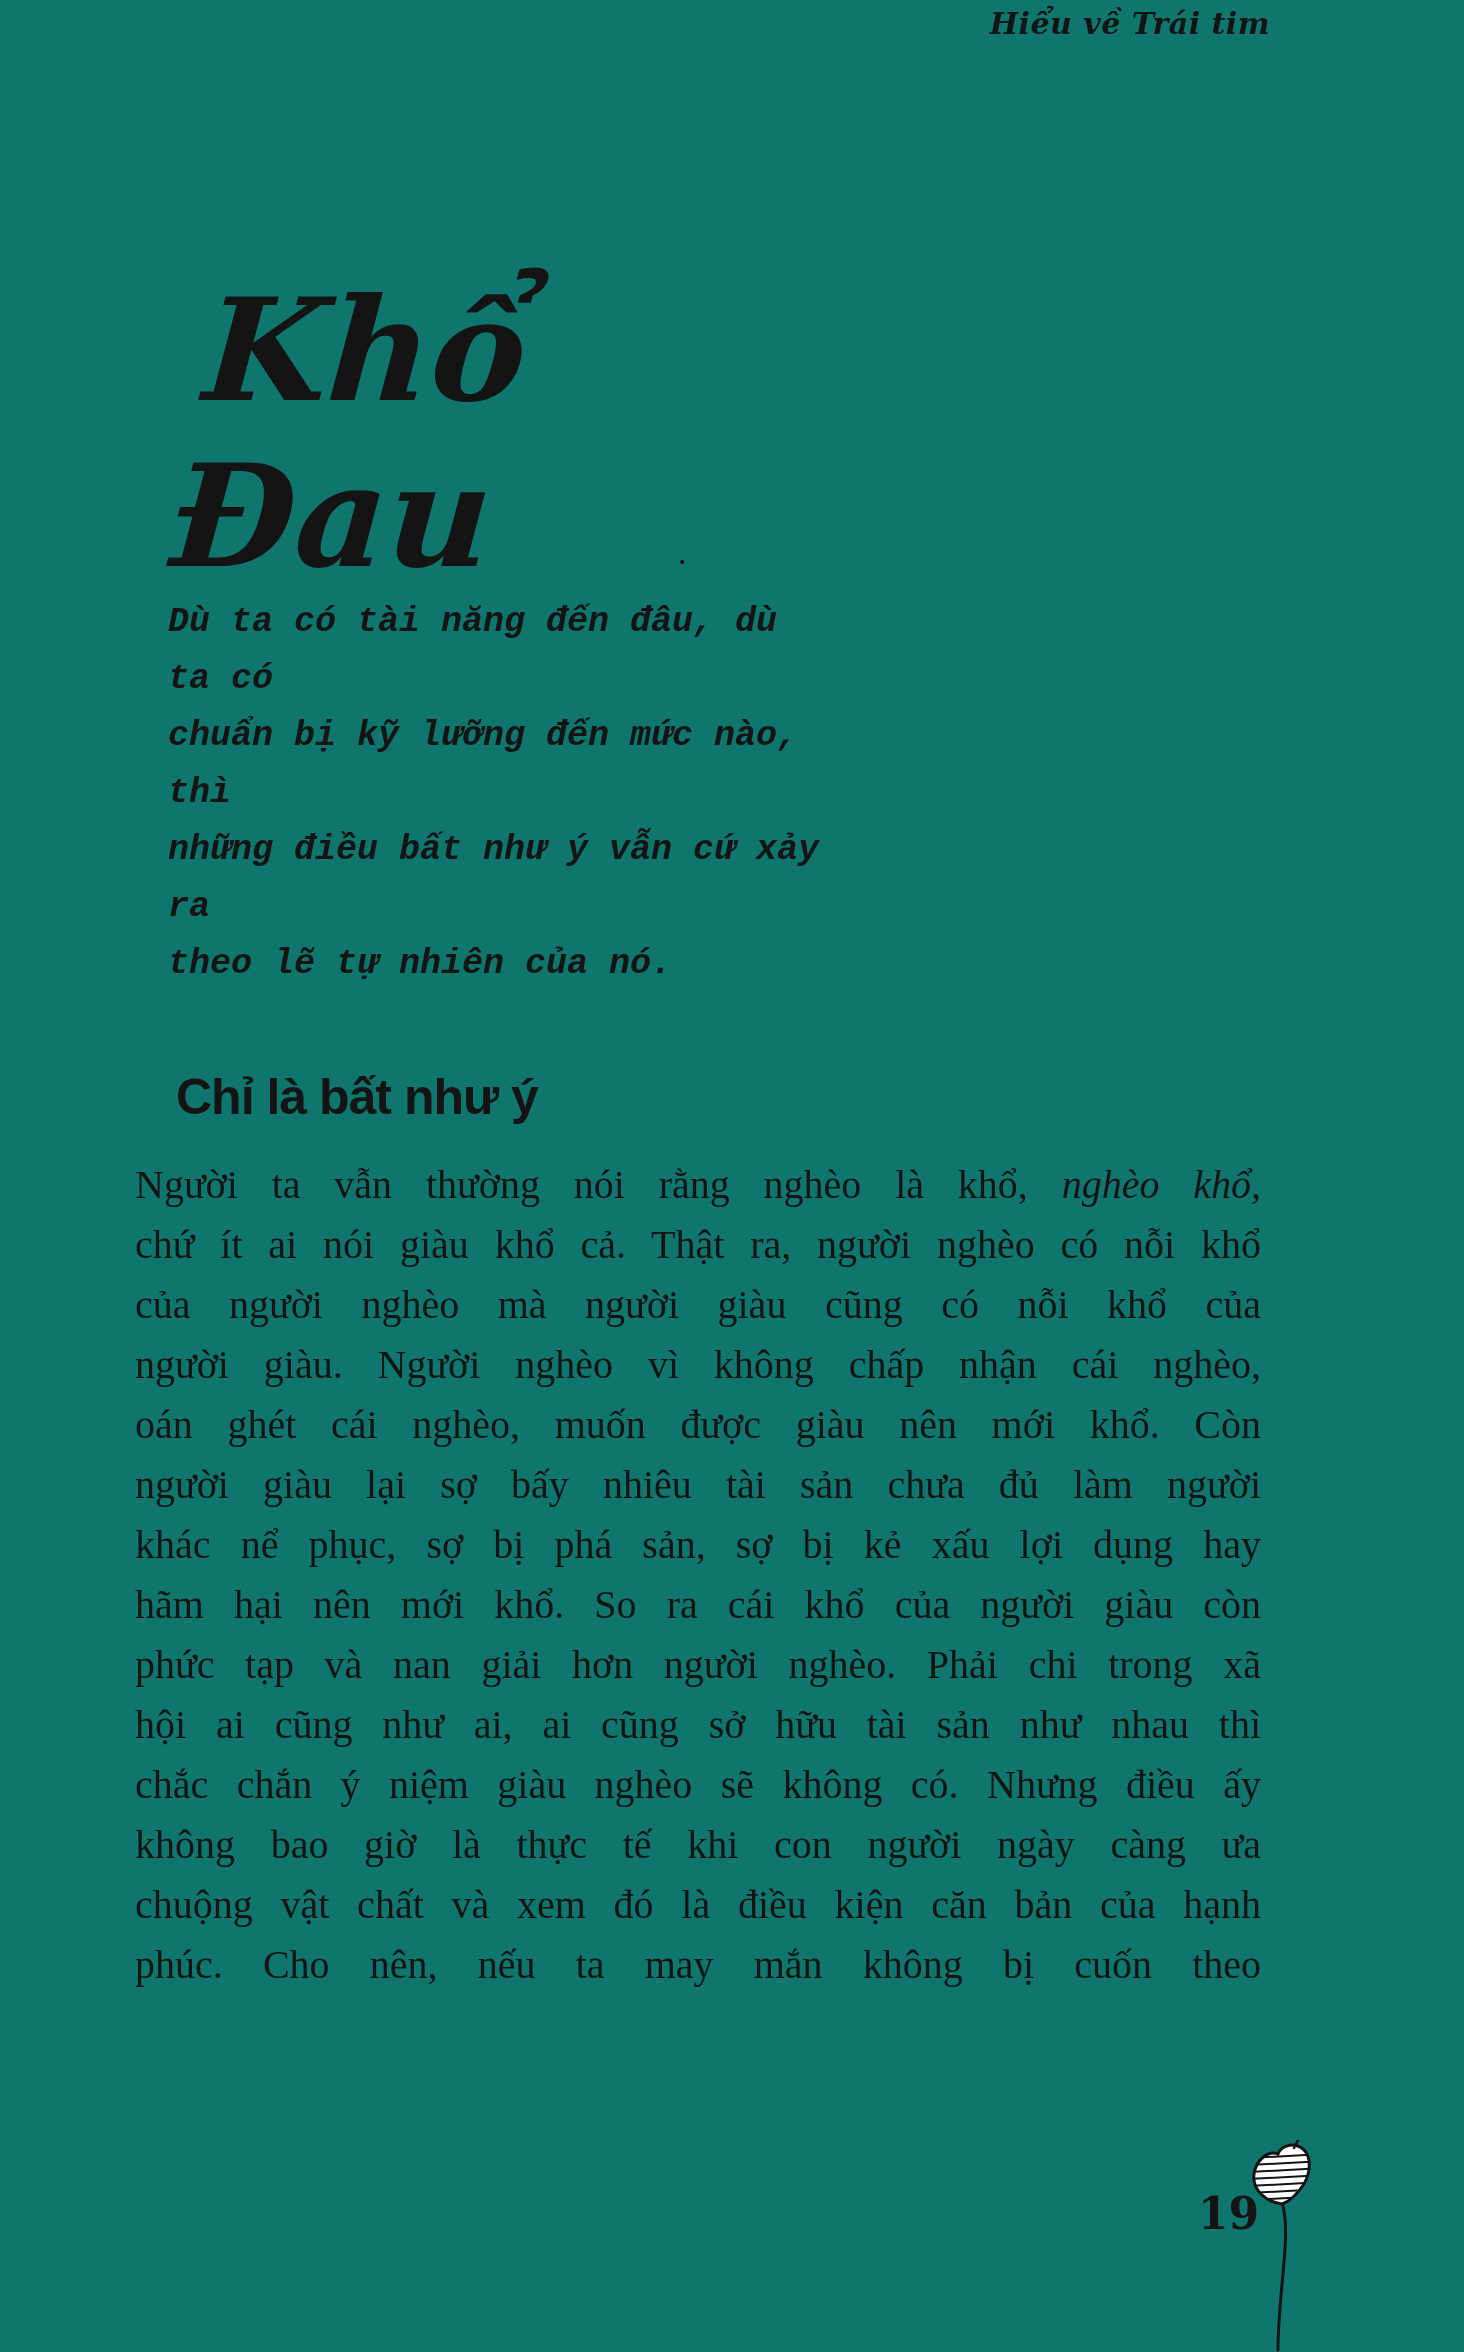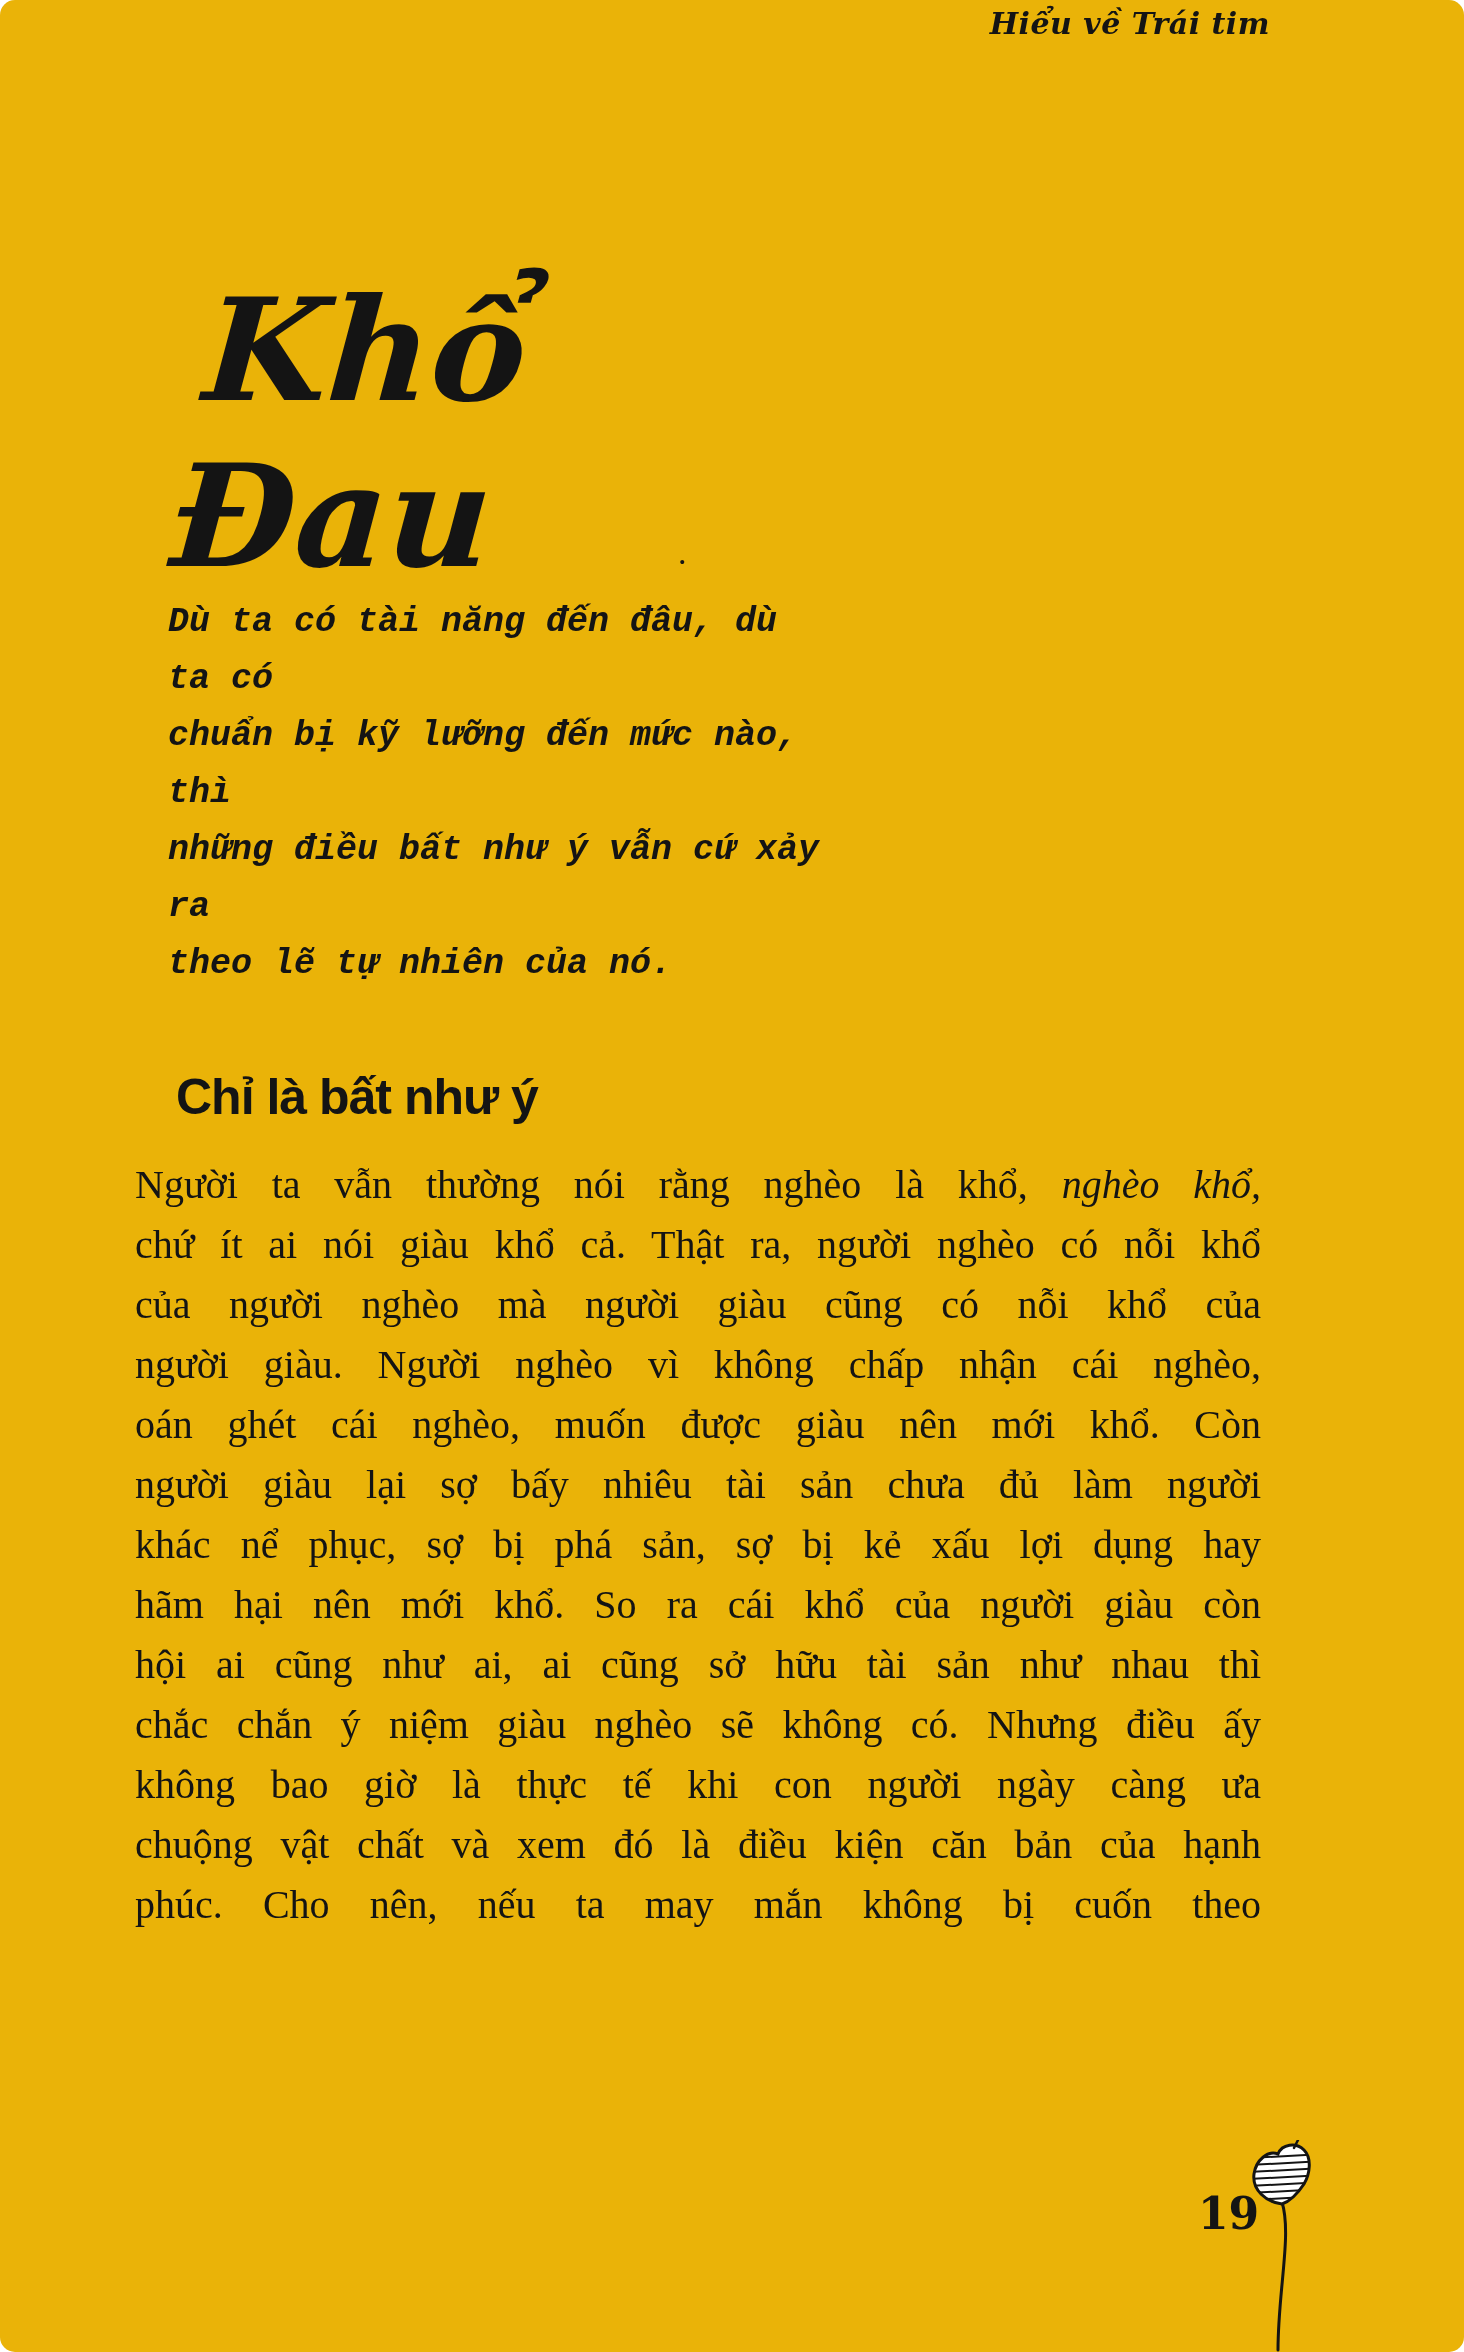--- a/index.html
+++ b/index.html
@@ -4,25 +4,24 @@
 <style>
   html, body {
     margin: 0;
     padding: 0;
     background: #ffffff;
   }
   .page {
     position: relative;
     width: 1464px;
     height: 2352px;
-    background: #eab308;
+    background: #0f766e;
     color: #141414;
     font-family: "Liberation Serif", "DejaVu Serif", serif;
     overflow: hidden;
-    border-radius: 15px;
   }
 
   
   .running-title {
     position: absolute;
     top: 6px;
     right: 194px;
     font-family: "DejaVu Serif", "Liberation Serif", serif;
     font-style: italic;
     font-weight: bold;
@@ -137,20 +136,21 @@
       <span>Người ta vẫn thường nói rằng nghèo là khổ, </span>
       <span class="body-italic">nghèo khổ,</span>
     </div>
     <div class="body-line">chứ ít ai nói giàu khổ cả. Thật ra, người nghèo có nỗi khổ</div>
     <div class="body-line">của người nghèo mà người giàu cũng có nỗi khổ của</div>
     <div class="body-line">người giàu. Người nghèo vì không chấp nhận cái nghèo,</div>
     <div class="body-line">oán ghét cái nghèo, muốn được giàu nên mới khổ. Còn</div>
     <div class="body-line">người giàu lại sợ bấy nhiêu tài sản chưa đủ làm người</div>
     <div class="body-line">khác nể phục, sợ bị phá sản, sợ bị kẻ xấu lợi dụng hay</div>
     <div class="body-line">hãm hại nên mới khổ. So ra cái khổ của người giàu còn</div>
+    <div class="body-line">phức tạp và nan giải hơn người nghèo. Phải chi trong xã</div>
     <div class="body-line">hội ai cũng như ai, ai cũng sở hữu tài sản như nhau thì</div>
     <div class="body-line">chắc chắn ý niệm giàu nghèo sẽ không có. Nhưng điều ấy</div>
     <div class="body-line">không bao giờ là thực tế khi con người ngày càng ưa</div>
     <div class="body-line">chuộng vật chất và xem đó là điều kiện căn bản của hạnh</div>
     <div class="body-line">phúc. Cho nên, nếu ta may mắn không bị cuốn theo</div>
   </div>
 
   <div class="page-number">19</div>
 
   <div class="leaf-wrap">

